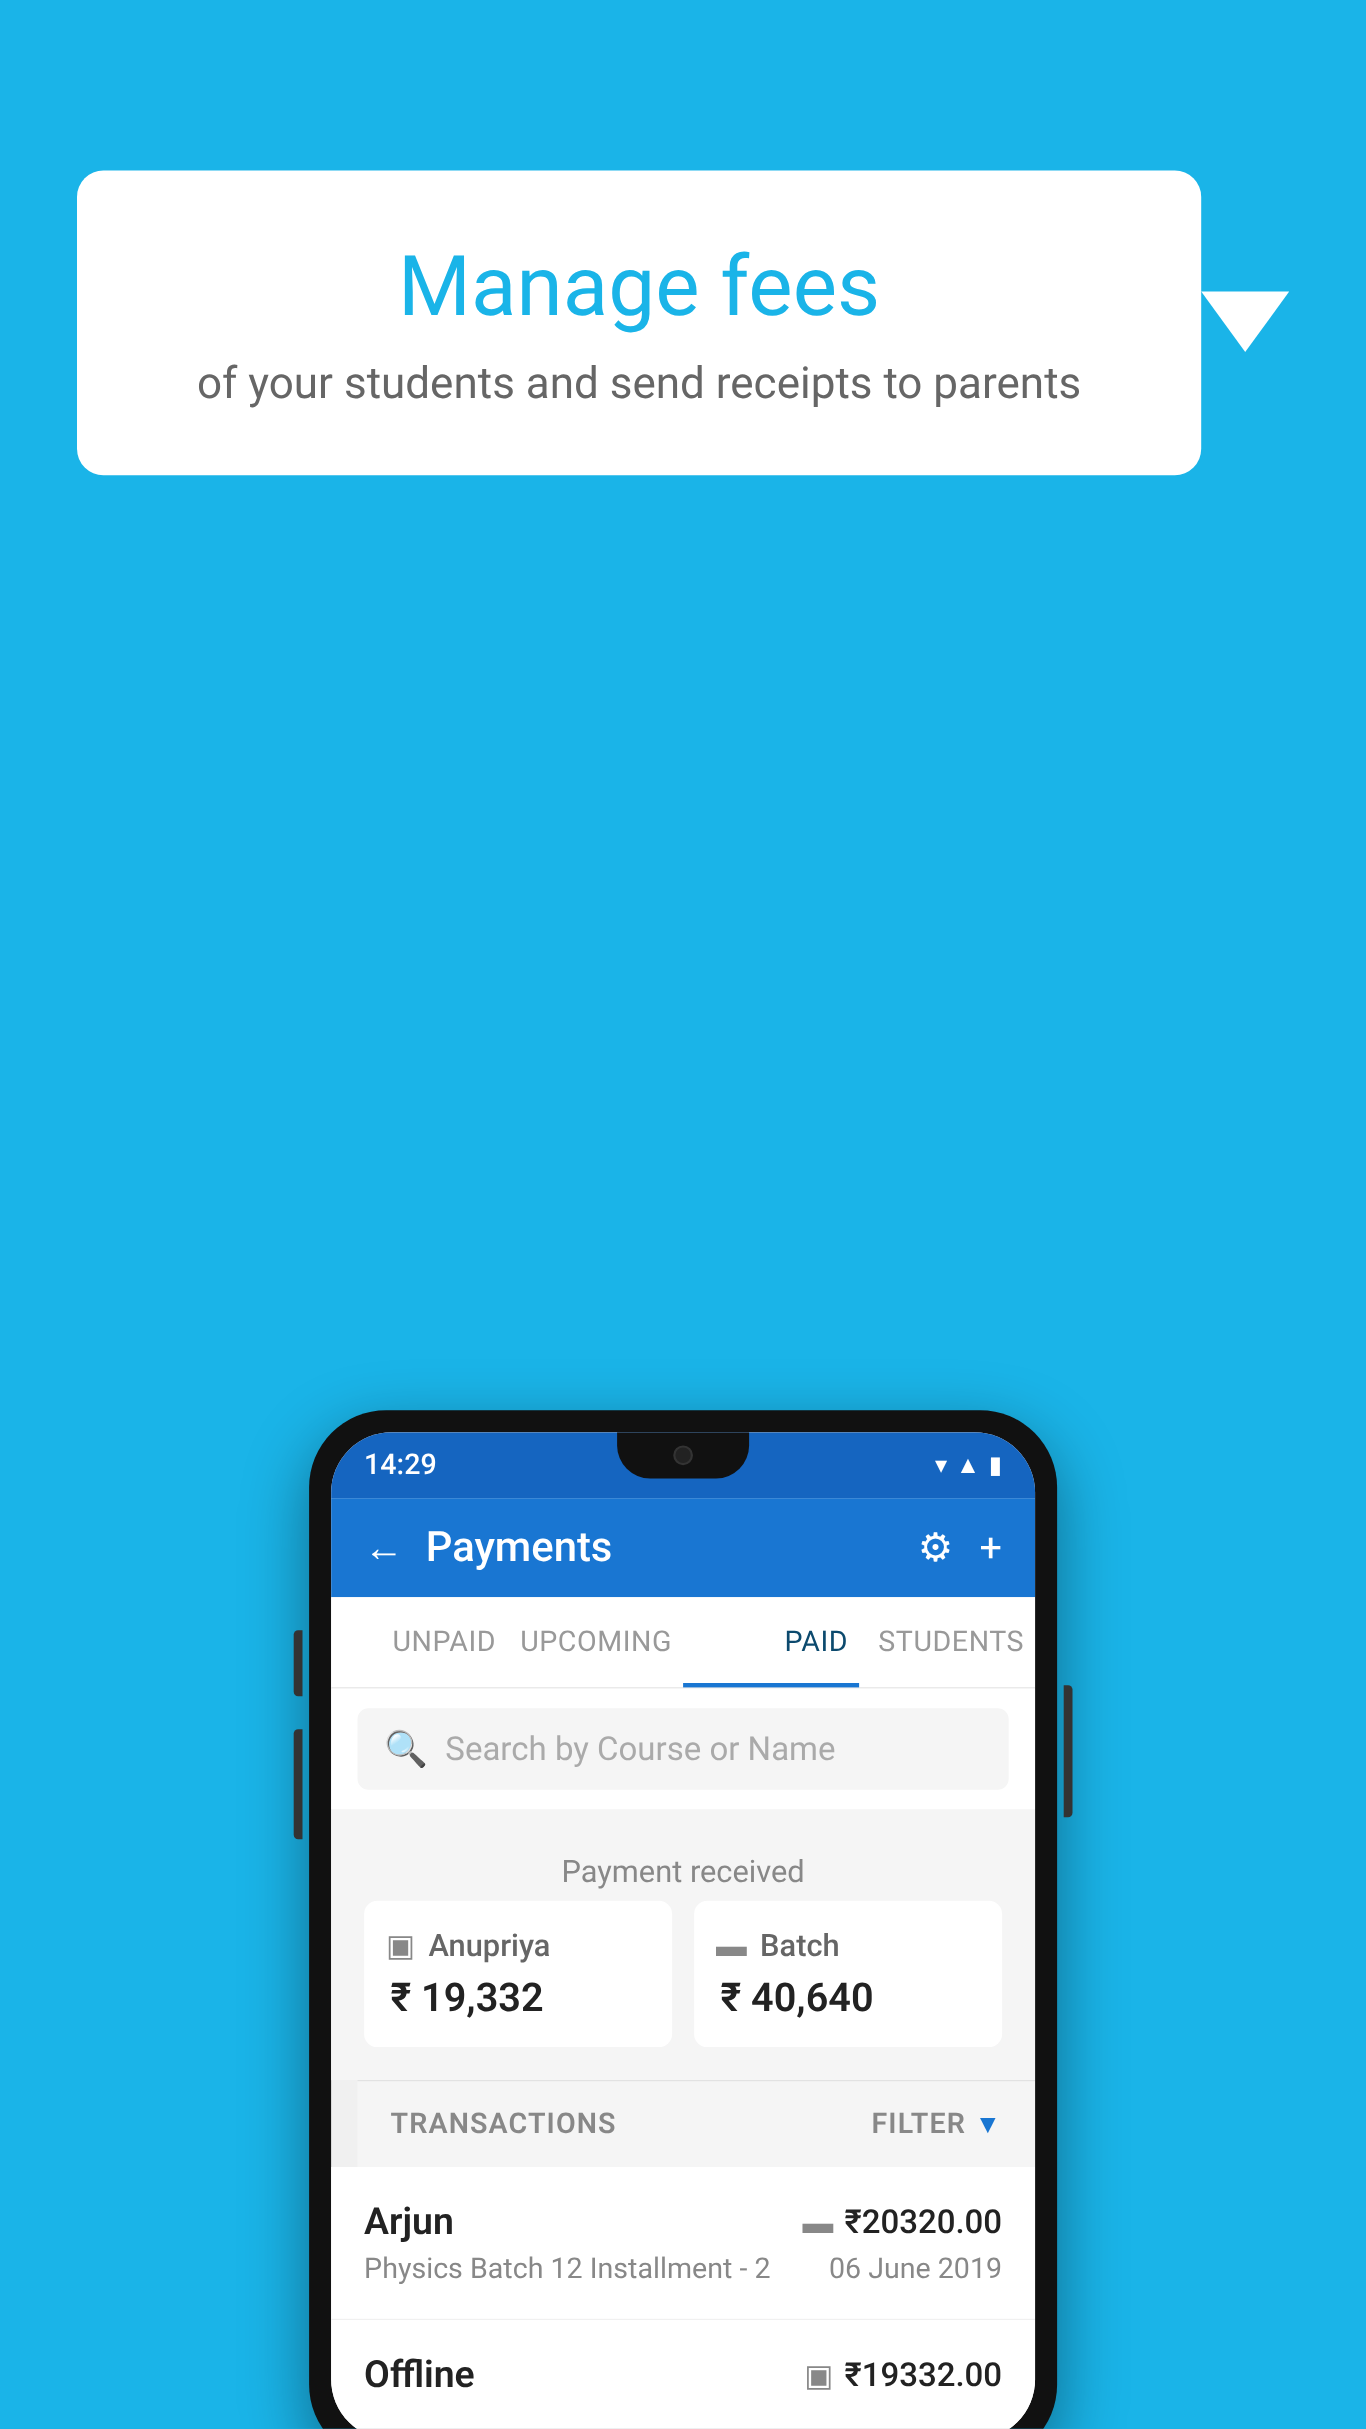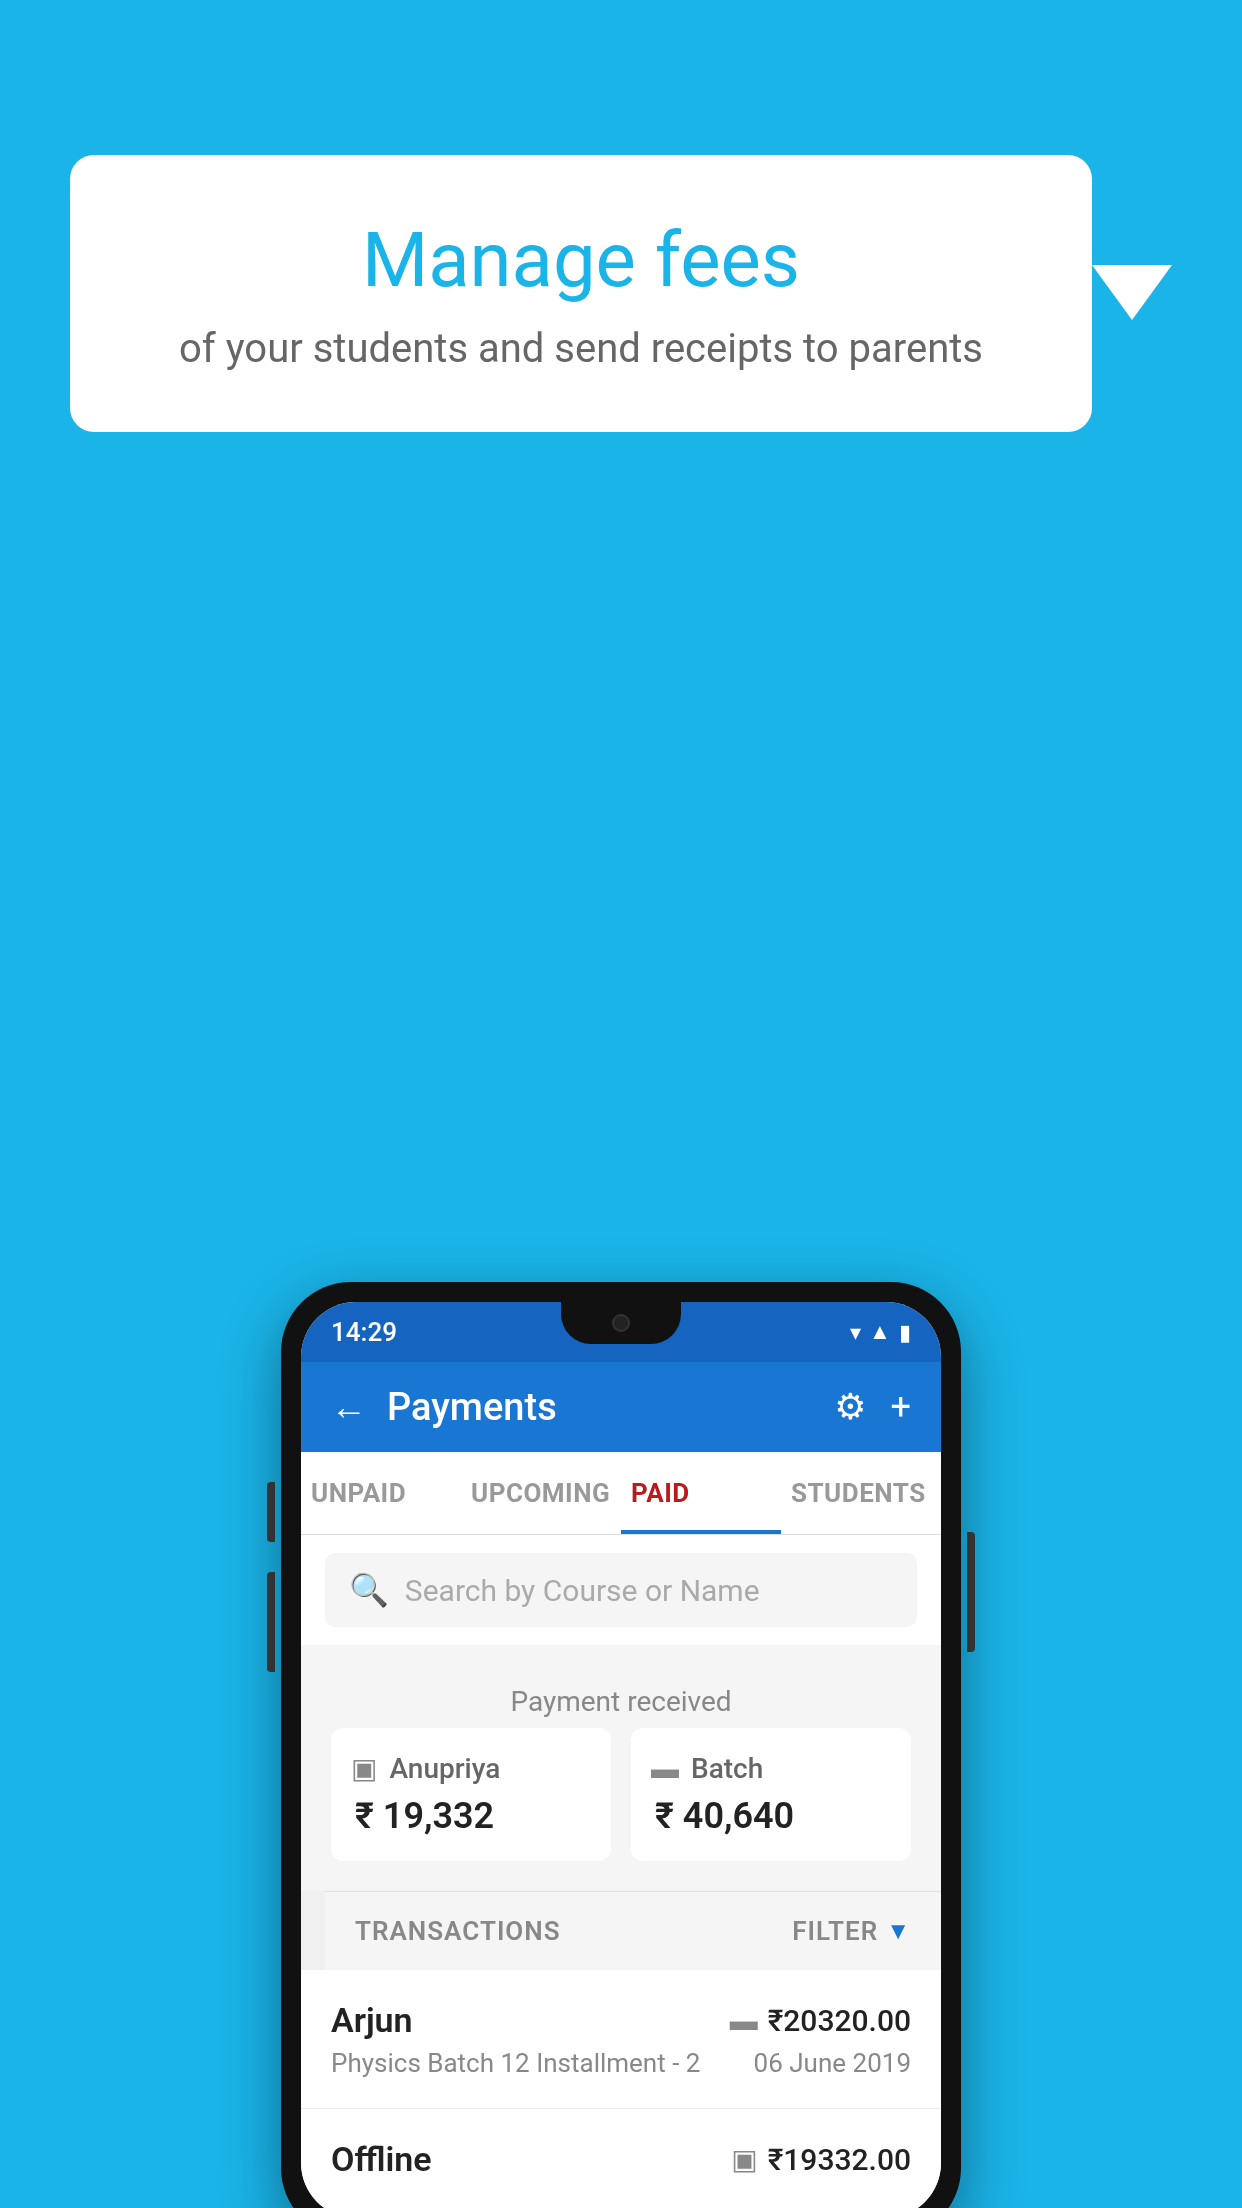--- a/index.html
+++ b/index.html
@@ -161,31 +161,31 @@
 
     
     .tabs {
       background: white;
       display: flex;
       border-bottom: 1px solid #ddd;
     }
 
     .tab {
       flex: 1;
-      text-align: left;
+      text-align: right;
       padding: 26px 10px;
       font-size: 26px;
-      font-weight: 700;
+      font-weight: 400;
       color: #999;
       letter-spacing: 0.5px;
       position: relative;
     }
 
     .tab.active {
-      color: #b91c1c;
+      color: #0c4a6e;
     }
 
     .tab.active::after {
       content: '';
       position: absolute;
       bottom: 0;
       left: 0;
       right: 0;
       height: 4px;
       background: #1976d2;

